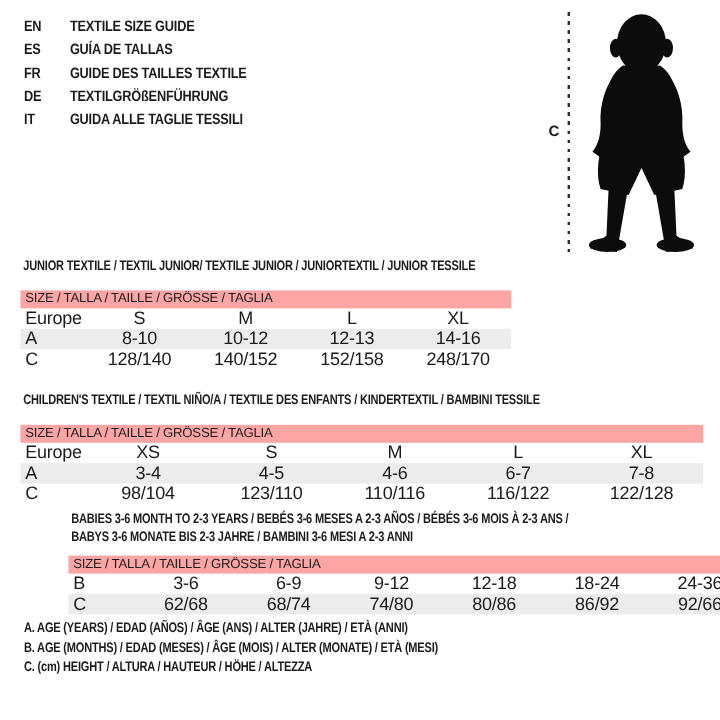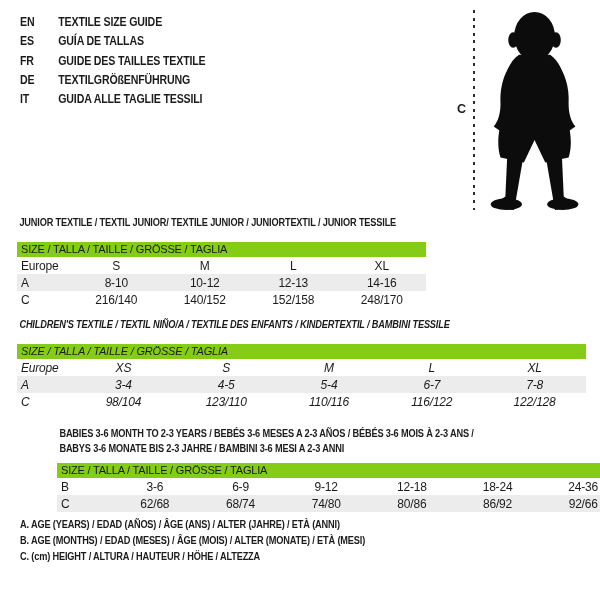--- a/index.html
+++ b/index.html
@@ -22,34 +22,34 @@
   .dotted-line {
     position: absolute; left: 21px; top: 2px; height: 200px; width: 2px;
     background: repeating-linear-gradient(to bottom, #2d2d2d 0 3px, transparent 3px 7.6px);
   }
   .c-label { position: absolute; left: 5px; top: 50%; transform: translateY(-50%); font-weight: 700; font-size: 12.5px; }
   .baby-svg { position: absolute; left: 31px; top: 2px; }
 
   
   .sec { position: absolute; left: 17px; }
   #junior { top: 216px; width: 409px; }
-  #children { top: 318px; width: 569px; font-style: italic; }
+  #children { top: 328px; width: 569px; }
   #babies { top: 426px; width: 569px; margin-left: 40px; }
   .sec-title {
     font-weight: 700; font-size: 11.5px; letter-spacing: -0.2px; line-height: 13px;
     white-space: nowrap; transform: scaleX(0.8); transform-origin: left top; padding-left: 3px;
   }
   #babies .sec-title { line-height: 15px; }
   .tbl { margin-top: 13px; width: 100%; }
   #babies .tbl { margin-top: 7px; }
   .size-bar {
-    background: #84cc16; height: 15px; line-height: 15px; padding-left: 4px;
+    background: #fca5a5; height: 15px; line-height: 15px; padding-left: 4px;
     font-size: 11px; letter-spacing: -0.2px; color: #1b1b1b;
   }
-  .row { display: flex; height: 17px; align-items: center; font-size: 12px; letter-spacing: -0.2px; }
+  .row { display: flex; height: 17px; align-items: flex-end; font-size: 15px; letter-spacing: -0.2px; }
   .row.shaded { background: #ececec; }
   .lab { width: 55px; flex: 0 0 55px; padding-left: 4px; }
   .cell { flex: 1; text-align: center; }
 
   
   .footnotes { position: absolute; left: 20px; top: 516px; }
   .footnote {
     font-weight: 700; font-size: 11.5px; letter-spacing: -0.2px; line-height: 16px;
     white-space: nowrap; transform: scaleX(0.8); transform-origin: left top;
   }
@@ -115,21 +115,21 @@
       </div>
       <div class="row shaded">
         <span class="lab">A</span>
         <span class="cell">8-10</span>
         <span class="cell">10-12</span>
         <span class="cell">12-13</span>
         <span class="cell">14-16</span>
       </div>
       <div class="row">
         <span class="lab">C</span>
-        <span class="cell">216/140</span>
+        <span class="cell">128/140</span>
         <span class="cell">140/152</span>
         <span class="cell">152/158</span>
         <span class="cell">248/170</span>
       </div>
     </div>
   </section>
 
   <section class="sec" id="children">
     <div class="sec-title">CHILDREN'S TEXTILE / TEXTIL NIÑO/A / TEXTILE DES ENFANTS / KINDERTEXTIL / BAMBINI TESSILE</div>
     <div class="tbl">
@@ -139,21 +139,21 @@
         <span class="cell">XS</span>
         <span class="cell">S</span>
         <span class="cell">M</span>
         <span class="cell">L</span>
         <span class="cell">XL</span>
       </div>
       <div class="row shaded">
         <span class="lab">A</span>
         <span class="cell">3-4</span>
         <span class="cell">4-5</span>
-        <span class="cell">5-4</span>
+        <span class="cell">4-6</span>
         <span class="cell">6-7</span>
         <span class="cell">7-8</span>
       </div>
       <div class="row">
         <span class="lab">C</span>
         <span class="cell">98/104</span>
         <span class="cell">123/110</span>
         <span class="cell">110/116</span>
         <span class="cell">116/122</span>
         <span class="cell">122/128</span>

